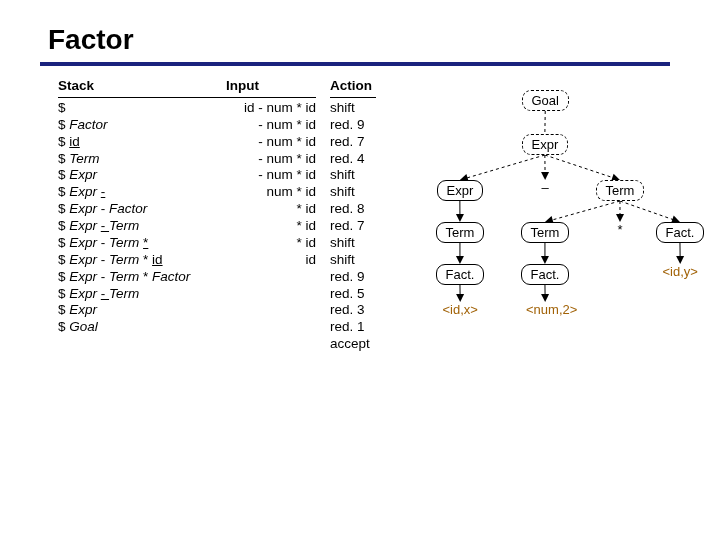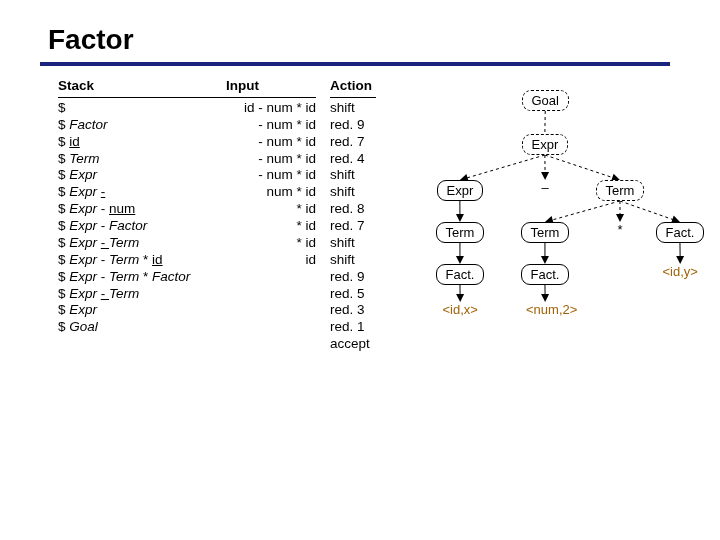--- a/index.html
+++ b/index.html
@@ -95,23 +95,23 @@
 <div class="table-wrap">
   <div class="cols">
     <div class="col stack">
         <div class="hdr">Stack</div>
         <div>$</div>
         <div>$ <span class="ital">Factor</span></div>
         <div>$ <span class="u">id</span></div>
         <div>$ <span class="ital">Term</span></div>
         <div>$ <span class="ital">Expr</span></div>
         <div>$ <span class="ital">Expr</span> <span class="u">-</span></div>
-        <div>$ <span class="ital">Expr</span> - <span class="u">num</span></div>
         <div>$ <span class="ital">Expr</span> - <span class="ital">Factor</span></div>
         <div>$ <span class="ital">Expr</span> <span class="u">- </span><span class="ital">Term</span></div>
+        <div>$ <span class="ital">Expr</span> - <span class="ital">Term</span> <span class="u">*</span></div>
         <div>$ <span class="ital">Expr</span> - <span class="ital">Term</span> * <span class="u">id</span></div>
         <div>$ <span class="ital">Expr</span> - <span class="ital">Term</span> * <span class="ital">Factor</span></div>
         <div>$ <span class="ital">Expr</span> <span class="u">- </span><span class="ital">Term</span></div>
         <div>$ <span class="ital">Expr</span></div>
         <div>$ <span class="ital">Goal</span></div>
       </div>
     <div class="col input">
         <div class="hdr">Input</div>
         <div>id - num * id</div>
         <div>- num * id</div>

